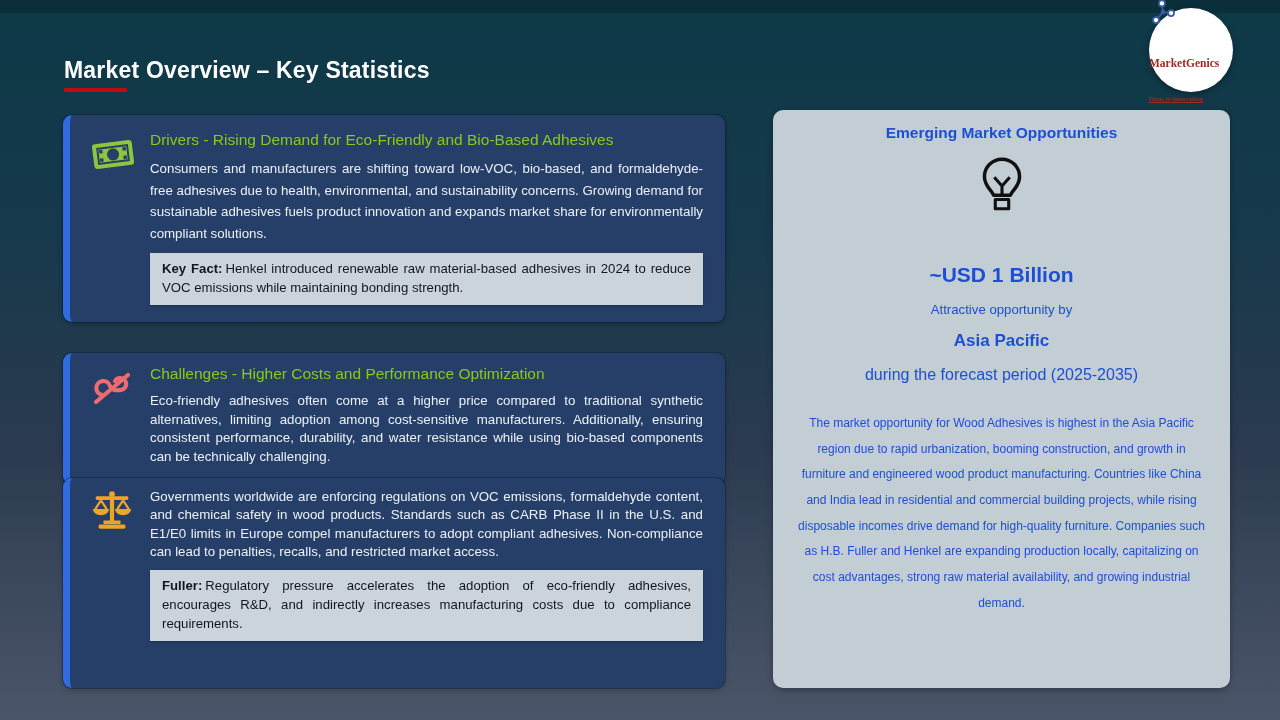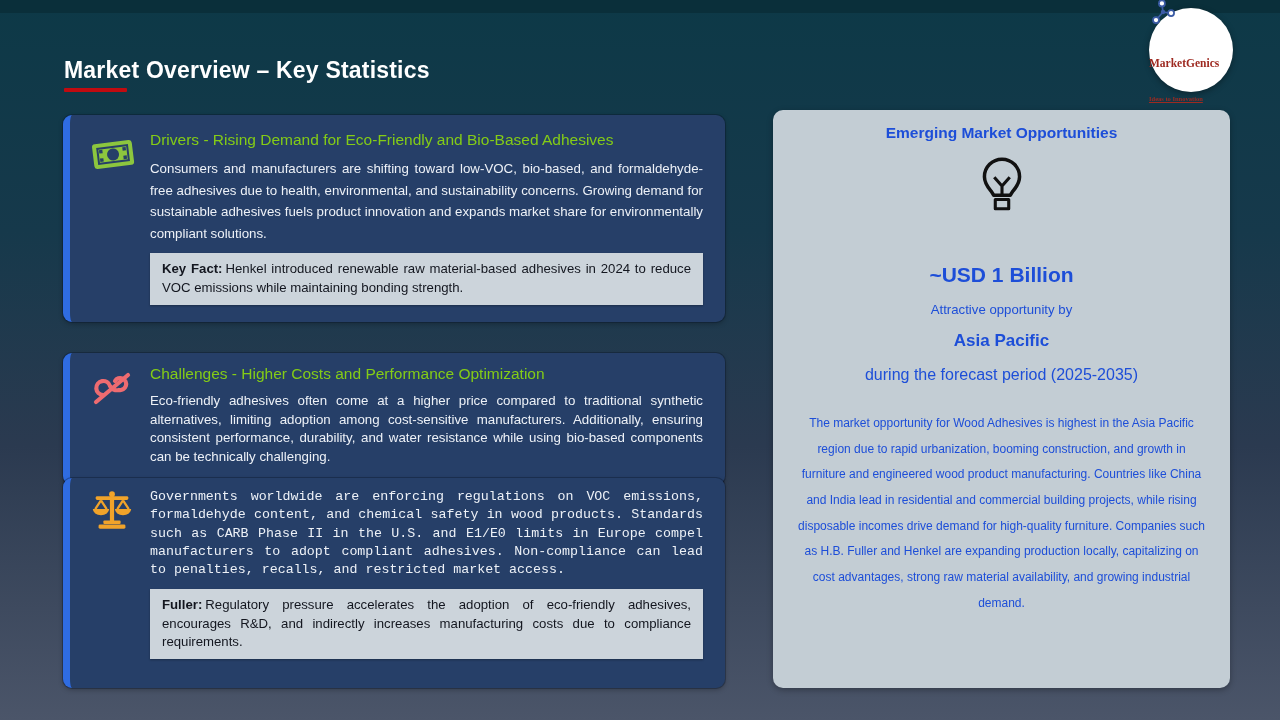--- a/index.html
+++ b/index.html
@@ -29,21 +29,21 @@
   .card-2{top:333px;height:132px;margin-top:20px;}
   .card-3{top:478px;height:210px;padding-top:10px;}
   .card-icon{position:absolute;left:19px;width:48px;height:48px;}
   .card-1 .card-icon{top:19px;}
   .card-2 .card-icon{top:16px;}
   .card-3 .card-icon{top:11px;}
   .card-title{font-size:15.5px;font-weight:normal;color:#84cc16;margin:0 0 9px 0;}
   .card-body{font-size:13.3px;text-align:justify;margin:0;}
   .card-1 .card-body{line-height:1.62;}
   .card-2 .card-body{line-height:1.4;}
-  .card-3 .card-body{line-height:1.38;font-family:Liberation Mono, monospace;}
+  .card-3 .card-body{line-height:1.38;}
   .callout{
     margin-top:9px;background:#ccd4db;border-radius:0;padding:7px 12px;
     color:#13161f;font-size:13.2px;line-height:1.43;text-align:justify;
     box-shadow:0 1px 2px rgba(0,0,0,.3);
   }
   .callout b{margin-right:3px;}
 
   .panel{
     position:absolute;left:773px;top:110px;width:457px;height:578px;box-sizing:border-box;
     background:#c3cdd4;border-radius:10px;color:#1d4ed8;text-align:center;

